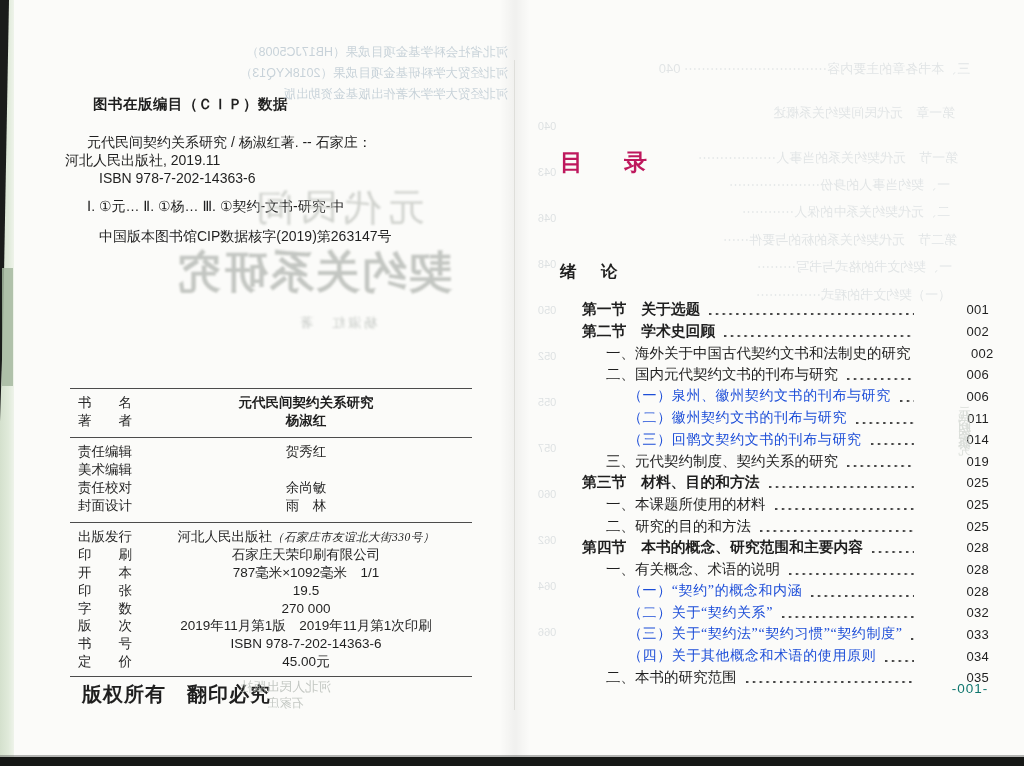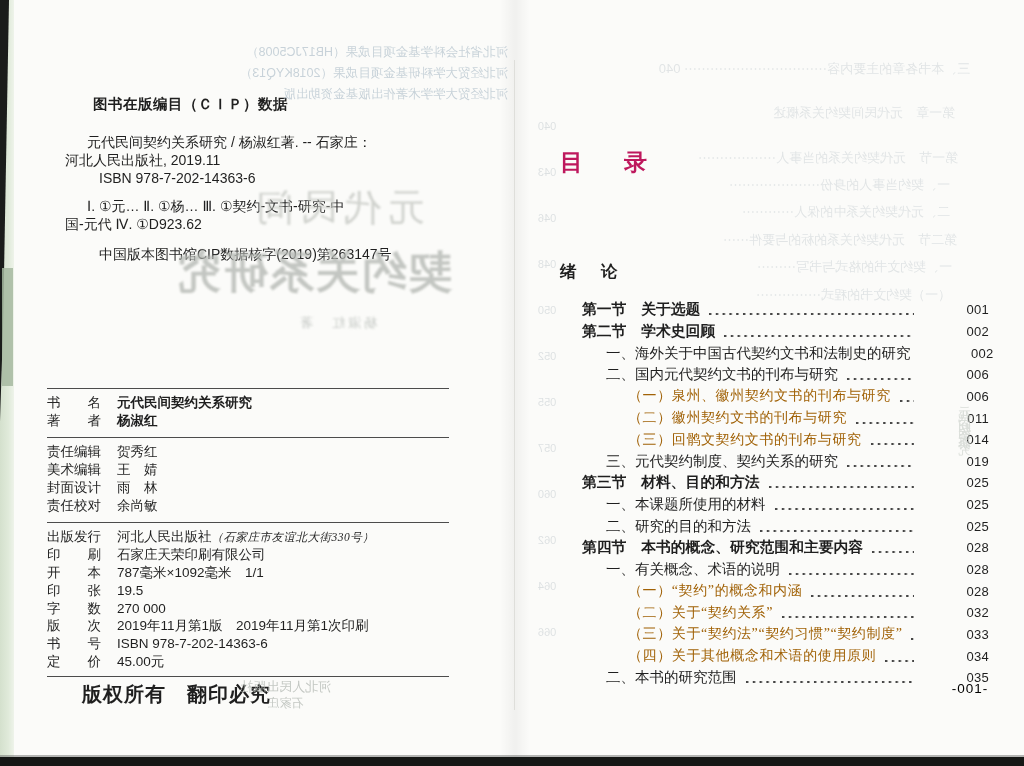--- a/index.html
+++ b/index.html
@@ -17,21 +17,21 @@
   .gutter{position:absolute;left:500px;top:0;width:30px;height:100%;
           background:linear-gradient(to right,rgba(0,0,0,0),rgba(0,0,0,.045),rgba(0,0,0,0));}
   .gutter-line{position:absolute;left:514px;top:60px;height:650px;width:1px;background:#dededa;}
   
   .cip{position:absolute;left:65px;top:95px;width:432px;font-size:14px;line-height:18px;}
   .cip-heading{font-weight:bold;font-size:14.5px;margin:0 0 20px 28px;letter-spacing:.5px;}
   .cip .ind1{text-indent:22px;}
   .cip .ind2{text-indent:34px;}
   .cip .gap{height:10px;}
   
-  .meta{position:absolute;left:47px;top:388px;width:402px;font-size:13.5px;}
+  .meta{position:absolute;left:70px;top:388px;width:402px;font-size:13.5px;text-align:center;}
   .rule{border-top:1.5px solid #4c4c4c;height:0;}
   .mrow{display:flex;line-height:18.3px;}
   .mrow .lab{width:70px;flex:0 0 70px;color:#262626;}
   .mrow .val{flex:1;}
   .meta .pad{padding:5px 0 6px 0;}
   .title-val{font-weight:bold;}
   .pinyin{font-size:10.5px;letter-spacing:.2px;color:#3a3a3a;margin:1px 0 3px 70px;line-height:13px;}
   .pub-rows .mrow{line-height:17.7px;}
   .note{font-size:11.5px;font-family:"Liberation Serif",serif;font-style:italic;letter-spacing:.5px;margin-top:40px;}
   .copyright{position:absolute;left:82px;top:681px;font-size:20px;font-weight:bold;letter-spacing:1px;}
@@ -40,27 +40,27 @@
              font-size:23px;font-weight:bold;letter-spacing:9px;color:#be185d;}
   .intro-heading{position:absolute;left:560px;top:261px;width:360px;text-align:left;
              font-size:16.5px;font-weight:bold;letter-spacing:4px;}
   .toc{position:absolute;left:582px;top:299px;width:407px;}
   .toc-row{display:flex;height:21.65px;align-items:center;white-space:nowrap;}
   .toc-row .t{flex:0 0 auto;}
   .toc-row.lvl0 .t{font-weight:bold;font-size:14.8px;}
   .toc-row.lvl1{padding-left:24px;}
   .toc-row.lvl1 .t{font-size:14.5px;}
   .toc-row.lvl2{padding-left:46px;}
-  .toc-row.lvl2 .t{font-size:14px;font-family:"Liberation Serif",serif;letter-spacing:.6px;color:#a16207;}
+  .toc-row.lvl2 .t{font-size:14px;font-family:"Liberation Serif",serif;letter-spacing:.6px;color:#1d4ed8;}
   .leader{flex:1 1 auto;height:4px;margin:9px 5px 0 8px;
           background-image:radial-gradient(circle at 2.2px 2px,#454545 1.1px,transparent 1.5px);
           background-size:6.8px 4px;background-repeat:repeat-x;}
   .pg{flex:0 0 30px;text-align:right;font-size:13px;letter-spacing:.3px;margin-left:40px;}
   .folio{position:absolute;left:940px;top:681px;width:60px;text-align:center;
-         font-size:13.5px;letter-spacing:1px;color:#000000;}
+         font-size:13.5px;letter-spacing:1px;color:#0f766e;}
   
   .ghost{position:absolute;transform:scaleX(-1);white-space:nowrap;pointer-events:none;}
   .g-top{left:240px;top:42px;width:268px;font-size:12.5px;line-height:21px;
          color:#a9bac6;opacity:.62;filter:blur(.4px);}
   .g-title{left:222px;top:183px;width:230px;text-align:center;filter:blur(1px);}
   .g-title .l1{font-size:37px;letter-spacing:7px;color:#c6c9c4;opacity:.8;}
   .g-title .l2{font-size:44px;font-weight:bold;letter-spacing:2px;color:#b6b9b4;opacity:.8;margin-top:10px;}
   .g-title .au{font-size:13px;letter-spacing:3px;color:#c2c6c2;opacity:.9;margin-top:12px;}
   .g-pub{left:228px;top:678px;width:115px;text-align:center;font-size:13px;line-height:17px;
          color:#aeb4ae;opacity:.72;filter:blur(.5px);}
@@ -84,21 +84,20 @@
 
   <div>
 
     <div class="cip">
       <div class="cip-heading">图书在版编目（ＣＩＰ）数据</div>
       <div class="ind1">元代民间契约关系研究 / 杨淑红著. -- 石家庄：</div>
       <div>河北人民出版社, 2019.11</div>
       <div class="ind2">ISBN 978-7-202-14363-6</div>
       <div class="gap"></div>
       <div class="ind1">Ⅰ. ①元… Ⅱ. ①杨… Ⅲ. ①契约-文书-研究-中</div>
-      <div>国-元代 Ⅳ. ①D923.62</div>
       <div class="gap" style="height:12px;"></div>
       <div class="ind2">中国版本图书馆CIP数据核字(2019)第263147号</div>
     </div>
 
     <div class="meta">
       <div class="rule"></div>
       <div class="pad" id="meta-rows">
           <div class="mrow">
             <span class="lab">书　　名</span>
             <span class="val title-val">元代民间契约关系研究</span>
@@ -109,29 +108,28 @@
           </div>
         </div>
       <div class="rule"></div>
       <div class="pad" id="staff-rows">
           <div class="mrow">
             <span class="lab">责任编辑</span>
             <span class="val">贺秀红</span>
           </div>
           <div class="mrow">
             <span class="lab">美术编辑</span>
-            <span class="val">王　婧</span>
+          </div>
+          <div class="mrow">
+            <span class="lab">责任校对</span>
+            <span class="val">余尚敏</span>
           </div>
           <div class="mrow">
             <span class="lab">封面设计</span>
             <span class="val">雨　林</span>
-          </div>
-          <div class="mrow">
-            <span class="lab">责任校对</span>
-            <span class="val">余尚敏</span>
           </div>
         </div>
       <div class="rule"></div>
       <div class="pad pub-rows" id="pub-rows">
           <div class="mrow">
             <span class="lab">出版发行</span>
             <span class="val">河北人民出版社<span class="note">（石家庄市友谊北大街330号）</span></span>
           </div>
           <div class="mrow">
             <span class="lab">印　　刷</span>

